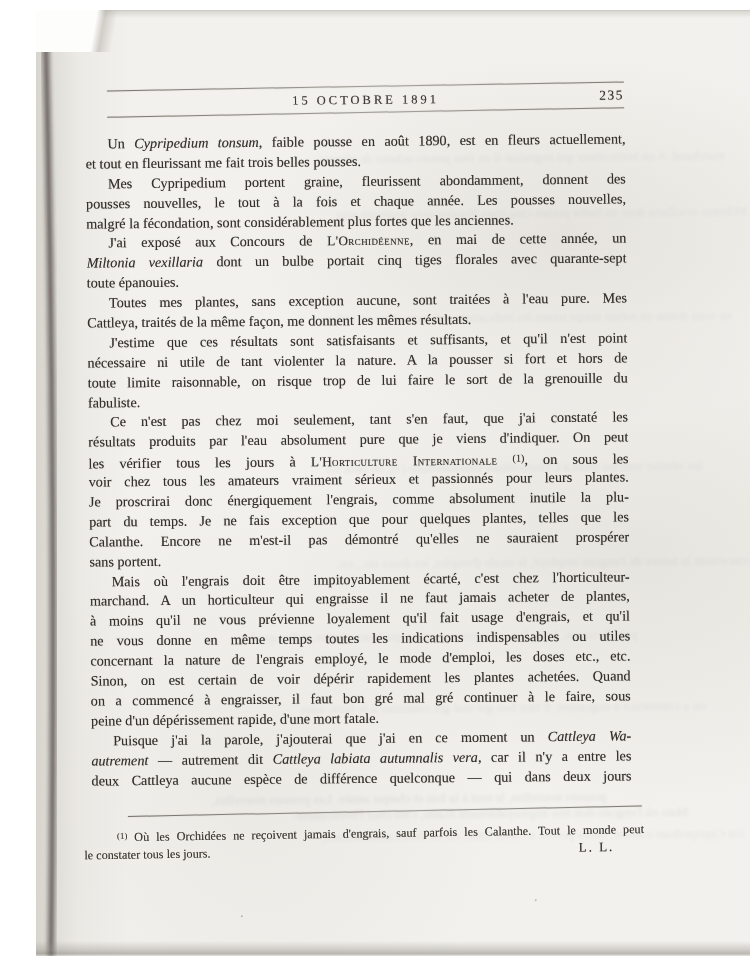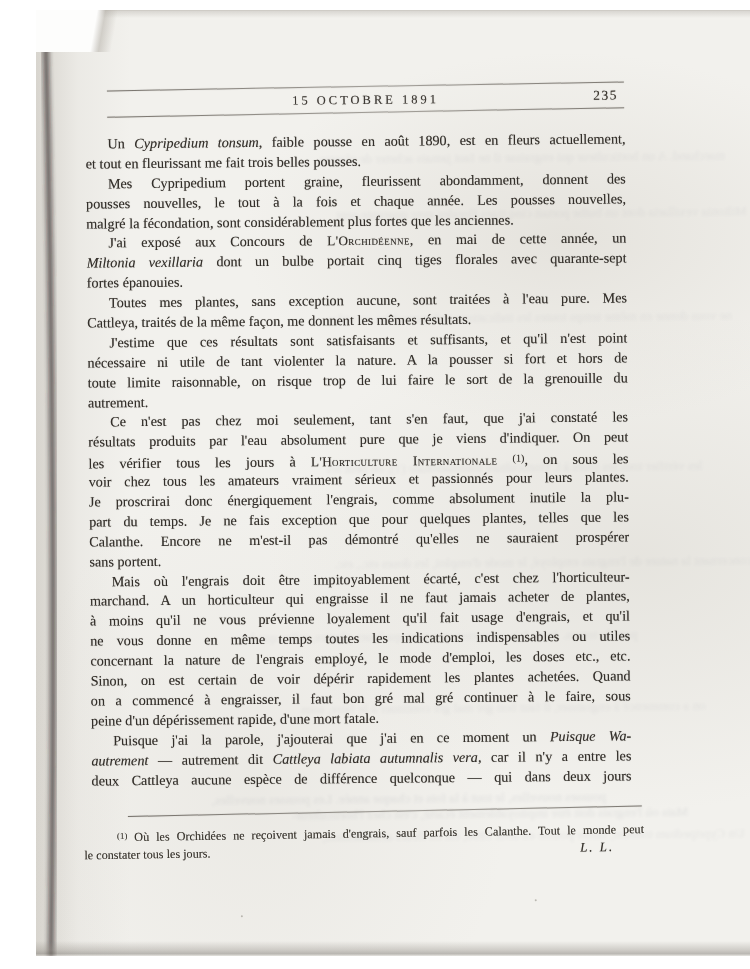--- a/index.html
+++ b/index.html
@@ -53,21 +53,21 @@
   .hrule-bottom { top: 101px; transform: rotate(-0.50deg); }
   .header-row {
     position: absolute; left: 22px; top: 78px; width: 517px; height: 22px;
   }
   .header-date {
     display: block; text-align: center; line-height: 22px;
     font-size: 12.5px; letter-spacing: 3px; color: #3f3b36;
     text-shadow: 0 0 0.7px rgba(63,59,54,0.55);
   }
   .page-number {
-    position: absolute; right: 6px; top: 1px;
+    position: absolute; right: 0; top: 1px;
     font-size: 13.5px; letter-spacing: 1.5px; color: #3a362f;
     text-shadow: 0 0 0.7px rgba(58,54,47,0.55);
   }
 
   
   .page-body { position: absolute; left: 0; top: 121px; width: 540px; z-index: 2; }
   .para { margin: 0; }
   .bodyline {
     height: 19.9px; line-height: 19.9px; overflow: hidden;
     font-size: 14.2px;
@@ -99,21 +99,20 @@
     text-align: justify; text-align-last: justify;
     color: #3a362f;
     text-shadow: 0 0 0.6px rgba(58,54,47,0.5);
   }
   .fnline.fnindent { text-indent: 33px; }
   .fnline.end { text-align: left; text-align-last: left; }
   .signature {
     position: absolute; right: 30px; top: 20px;
     font-size: 13px; letter-spacing: 2px; color: #36322c;
     text-shadow: 0 0 0.7px rgba(54,50,44,0.5);
-    font-style: italic;
   }
 
   
   .ghost-layer { position: absolute; left: 0; top: 0; width: 540px; height: 945px; z-index: 1; }
   .ghostline {
     position: absolute;
     font-size: 13.2px; line-height: 16px; white-space: nowrap;
     color: #4a4f63; opacity: 0.075;
     transform: scaleX(-1);
     filter: blur(1.7px);
@@ -165,31 +164,31 @@
             <div class="bodyline end"><span>et tout en fleurissant me fait trois belles pousses.</span></div>
           </div>
           <div class="para">
             <div class="bodyline indent"><span>Mes Cypripedium portent graine, fleurissent abondamment, donnent des</span></div>
             <div class="bodyline"><span>pousses nouvelles, le tout à la fois et chaque année. Les pousses nouvelles,</span></div>
             <div class="bodyline end"><span>malgré la fécondation, sont considérablement plus fortes que les anciennes.</span></div>
           </div>
           <div class="para">
             <div class="bodyline indent"><span>J'ai exposé aux Concours de </span><span class="seg-sc">L'Orchidéenne</span><span>, en mai de cette année, un</span></div>
             <div class="bodyline"><span class="seg-i">Miltonia vexillaria</span><span> dont un bulbe portait cinq tiges florales avec quarante-sept</span></div>
-            <div class="bodyline end"><span>fortes épanouies.</span></div>
+            <div class="bodyline end"><span>toute épanouies.</span></div>
           </div>
           <div class="para">
             <div class="bodyline indent"><span>Toutes mes plantes, sans exception aucune, sont traitées à l'eau pure. Mes</span></div>
             <div class="bodyline end"><span>Cattleya, traités de la même façon, me donnent les mêmes résultats.</span></div>
           </div>
           <div class="para">
             <div class="bodyline indent"><span>J'estime que ces résultats sont satisfaisants et suffisants, et qu'il n'est point</span></div>
             <div class="bodyline"><span>nécessaire ni utile de tant violenter la nature. A la pousser si fort et hors de</span></div>
             <div class="bodyline"><span>toute limite raisonnable, on risque trop de lui faire le sort de la grenouille du</span></div>
-            <div class="bodyline end"><span>autrement.</span></div>
+            <div class="bodyline end"><span>fabuliste.</span></div>
           </div>
           <div class="para">
             <div class="bodyline indent"><span>Ce n'est pas chez moi seulement, tant s'en faut, que j'ai constaté les</span></div>
             <div class="bodyline"><span>résultats produits par l'eau absolument pure que je viens d'indiquer. On peut</span></div>
             <div class="bodyline"><span>les vérifier tous les jours à </span><span class="seg-sc">L'Horticulture Internationale</span><span> </span><span class="seg-sup">(1)</span><span>, on sous les</span></div>
             <div class="bodyline"><span>voir chez tous les amateurs vraiment sérieux et passionnés pour leurs plantes.</span></div>
             <div class="bodyline"><span>Je proscrirai donc énergiquement l'engrais, comme absolument inutile la plu-</span></div>
             <div class="bodyline"><span>part du temps. Je ne fais exception que pour quelques plantes, telles que les</span></div>
             <div class="bodyline"><span>Calanthe. Encore ne m'est-il pas démontré qu'elles ne sauraient prospérer</span></div>
             <div class="bodyline end"><span>sans portent.</span></div>
@@ -198,21 +197,21 @@
             <div class="bodyline indent"><span>Mais où l'engrais doit être impitoyablement écarté, c'est chez l'horticulteur-</span></div>
             <div class="bodyline"><span>marchand. A un horticulteur qui engraisse il ne faut jamais acheter de plantes,</span></div>
             <div class="bodyline"><span>à moins qu'il ne vous prévienne loyalement qu'il fait usage d'engrais, et qu'il</span></div>
             <div class="bodyline"><span>ne vous donne en même temps toutes les indications indispensables ou utiles</span></div>
             <div class="bodyline"><span>concernant la nature de l'engrais employé, le mode d'emploi, les doses etc., etc.</span></div>
             <div class="bodyline"><span>Sinon, on est certain de voir dépérir rapidement les plantes achetées. Quand</span></div>
             <div class="bodyline"><span>on a commencé à engraisser, il faut bon gré mal gré continuer à le faire, sous</span></div>
             <div class="bodyline end"><span>peine d'un dépérissement rapide, d'une mort fatale.</span></div>
           </div>
           <div class="para">
-            <div class="bodyline indent"><span>Puisque j'ai la parole, j'ajouterai que j'ai en ce moment un </span><span class="seg-i">Puisque Wa-</span></div>
+            <div class="bodyline indent"><span>Puisque j'ai la parole, j'ajouterai que j'ai en ce moment un </span><span class="seg-i">Cattleya Wa-</span></div>
             <div class="bodyline"><span class="seg-i">autrement</span><span> — autrement dit </span><span class="seg-i">Cattleya labiata autumnalis vera</span><span>, car il n'y a entre les</span></div>
             <div class="bodyline"><span>deux Cattleya aucune espèce de différence quelconque — qui dans deux jours</span></div>
           </div>
         </div>
 
       <div class="footnote-rule"></div>
       <div class="footnote">
         <div>
             <div class="fnline fnindent"><span class="seg-sup">(1)</span><span> Où les Orchidées ne reçoivent jamais d'engrais, sauf parfois les Calanthe. Tout le monde peut</span></div>
             <div class="fnline end"><span>le constater tous les jours.</span></div>

